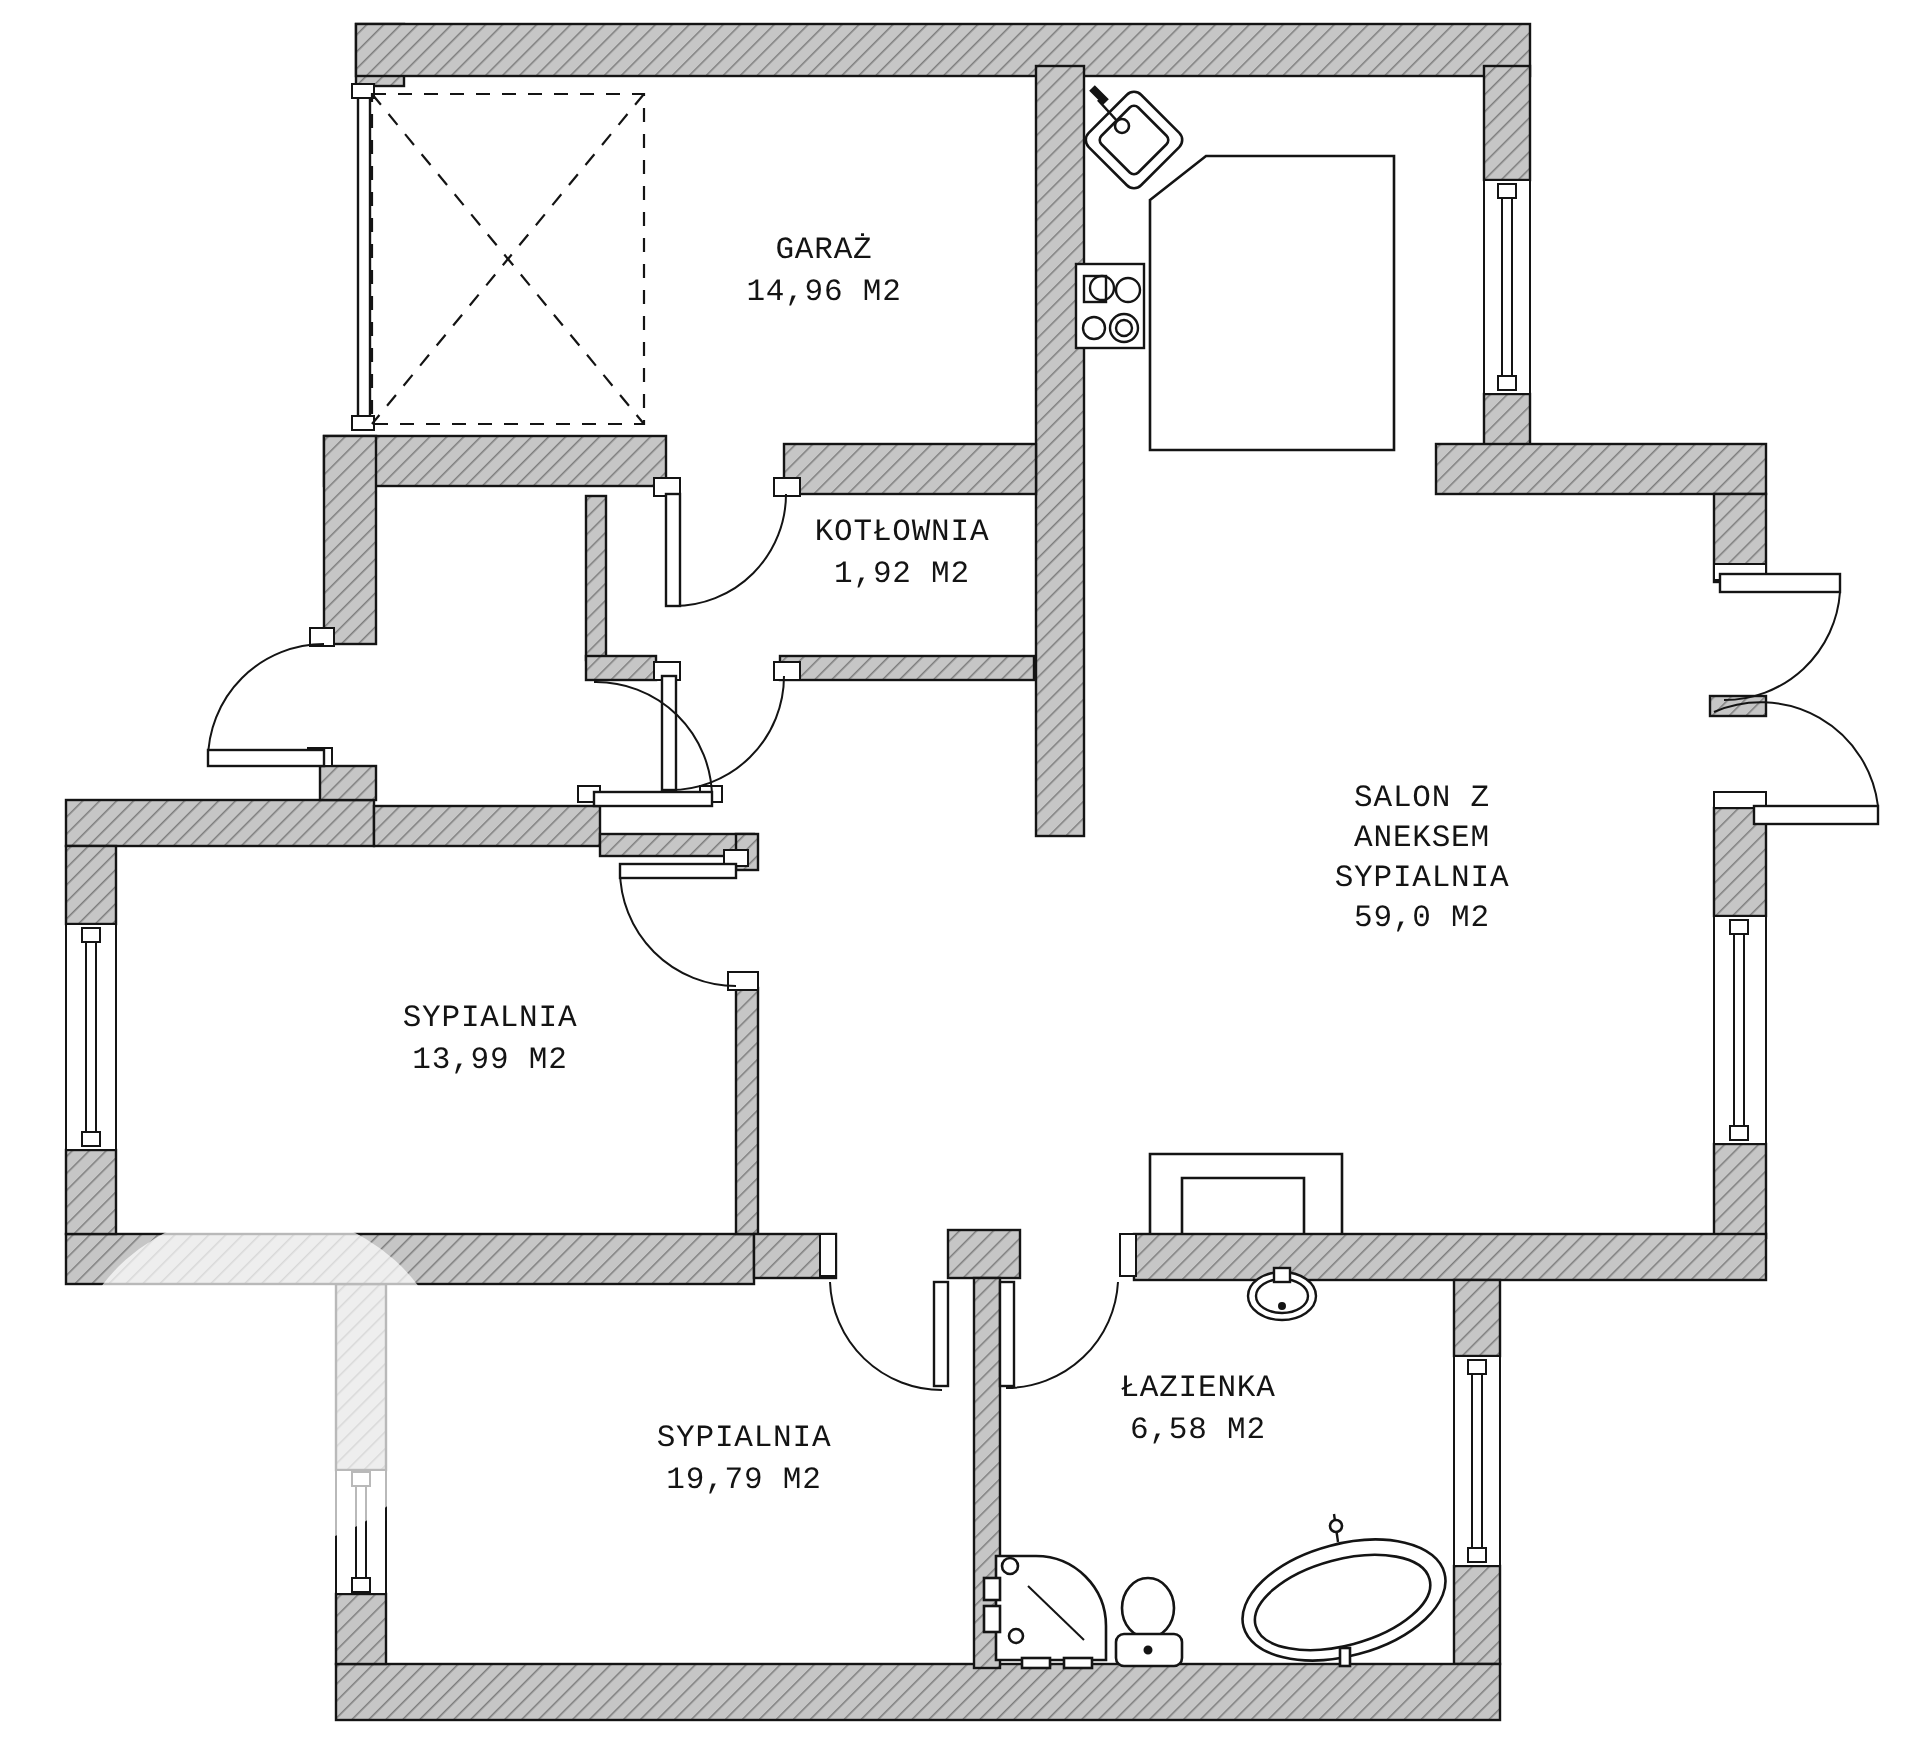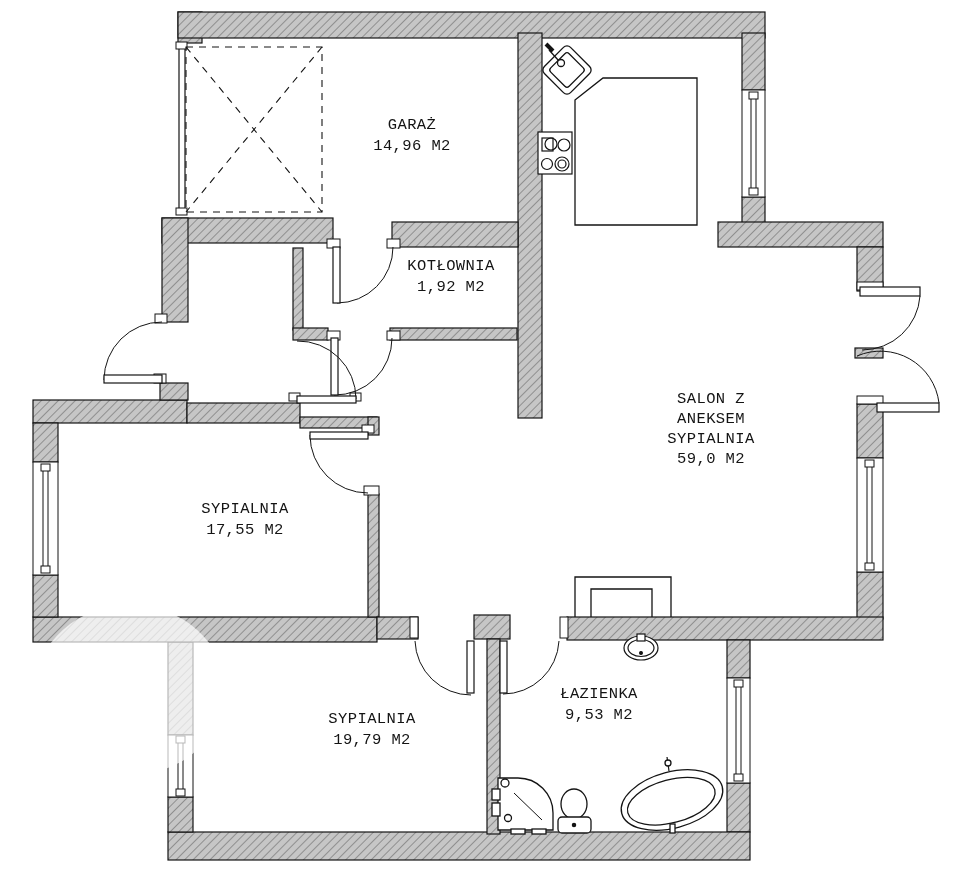--- a/index.html
+++ b/index.html
@@ -263,26 +263,26 @@
 
   <div class="room-label tight" style="left:711px;top:389px">
     <span>SALON Z</span>
     <span>ANEKSEM</span>
     <span>SYPIALNIA</span>
     <span>59,0 M2</span>
   </div>
 
   <div class="room-label" style="left:245px;top:499px">
     <span>SYPIALNIA</span>
-    <span>17,55 M2</span>
+    <span>13,99 M2</span>
   </div>
 
   <div class="room-label" style="left:372px;top:709px">
     <span>SYPIALNIA</span>
     <span>19,79 M2</span>
   </div>
 
   <div class="room-label" style="left:599px;top:684px">
     <span>ŁAZIENKA</span>
-    <span>9,53 M2</span>
+    <span>6,58 M2</span>
   </div>
 
 </div>
 
 </body></html>

